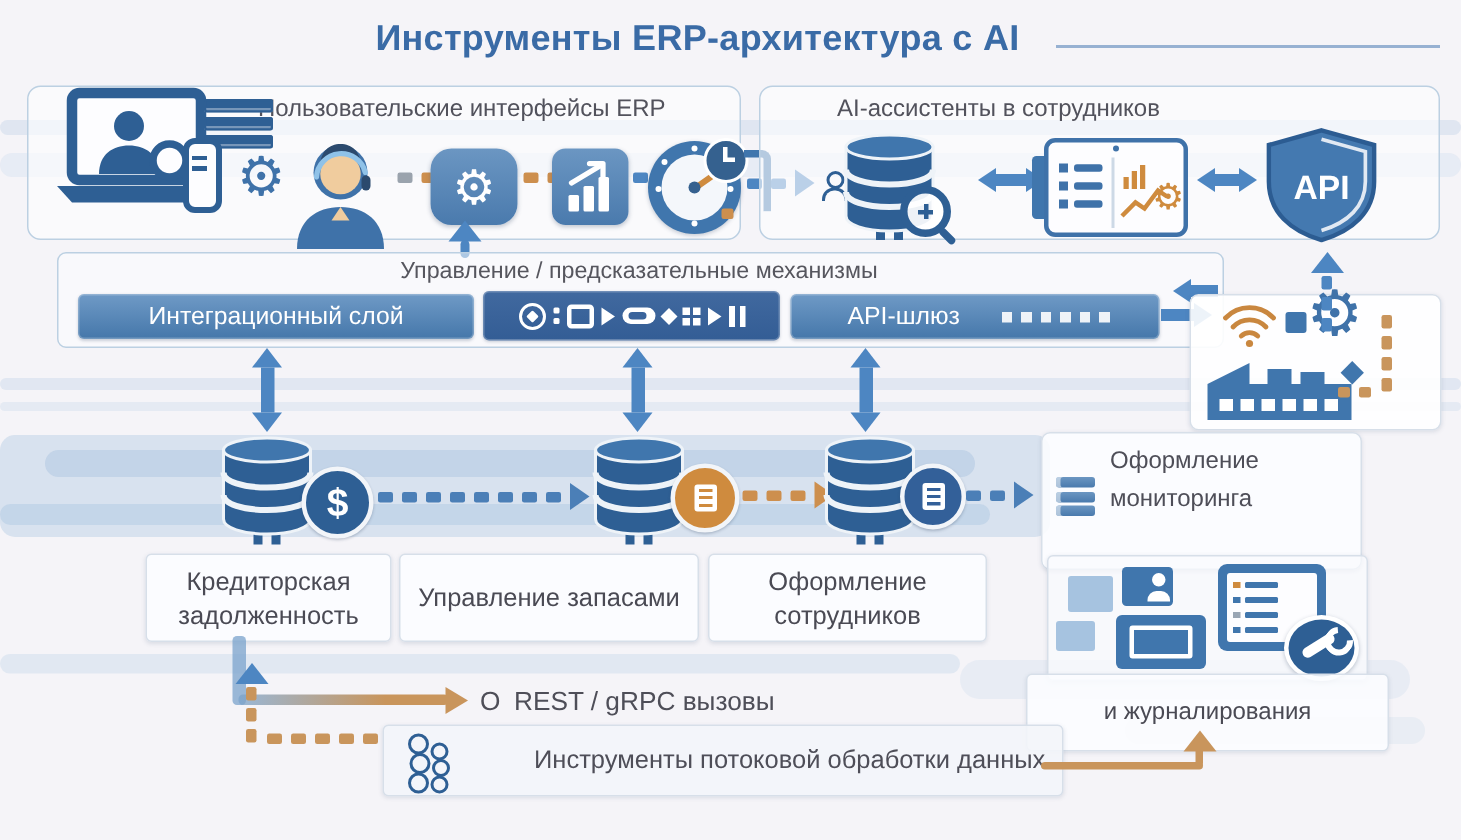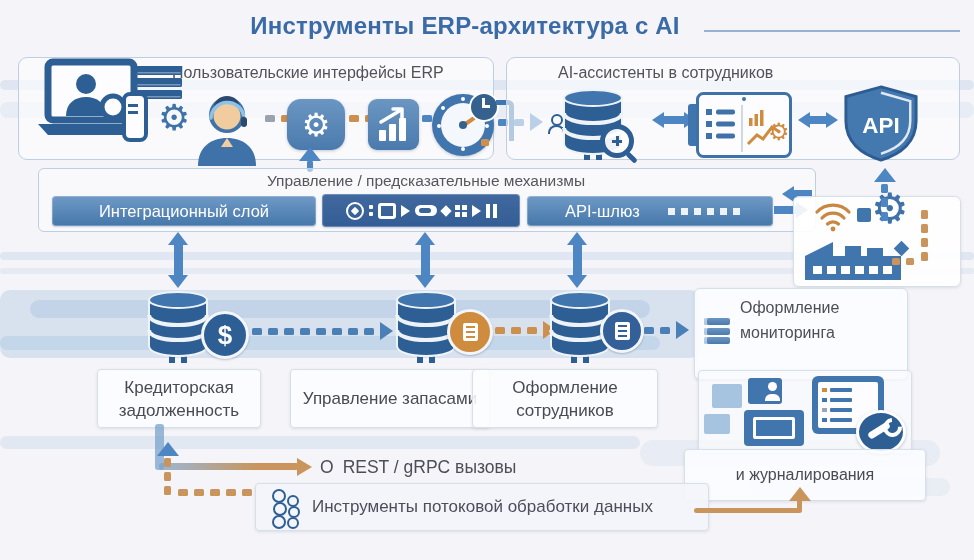--- a/index.html
+++ b/index.html
@@ -437,21 +437,21 @@
     </div>
   <div class="abs" style="left:740px;top:296px;font-size:16px;line-height:24.5px;color:#4e4e58;">
     <div>Оформление</div>
     <div>мониторинга</div>
   </div>
 
   <div class="soft lbl" style="left:97px;top:369px;width:162px;height:57px;display:flex;flex-direction:column;align-items:center;justify-content:center;">
     <div>Кредиторская</div>
     <div>задолженность</div>
   </div>
-  <div class="soft lbl" style="left:266px;top:369px;width:198px;height:57px;display:flex;flex-direction:column;align-items:center;justify-content:center;margin-left:24px;">
+  <div class="soft lbl" style="left:266px;top:369px;width:198px;height:57px;display:flex;flex-direction:column;align-items:center;justify-content:center;">
     <div>Управление запасами</div>
     <div></div>
   </div>
   <div class="soft lbl" style="left:472px;top:369px;width:184px;height:57px;display:flex;flex-direction:column;align-items:center;justify-content:center;">
     <div>Оформление</div>
     <div>сотрудников</div>
   </div>
 
   <div class="soft" style="left:698px;top:370px;width:212px;height:82px;background:rgba(250,251,254,.72);"></div>
   <span class="sqlight" style="left:712px;top:384px;width:30px;height:24px;"></span>
@@ -491,21 +491,21 @@
       <i></i>
     </div>
   <div class="hd" style="left:178px;top:489px;--c:#c9955c;">
       <i></i>
       <i></i>
       <i></i>
       <i></i>
       <i></i>
     </div>
 
-  <div class="soft" style="left:255px;top:483px;width:452px;height:46px;background:rgba(243,245,250,.9);display:flex;align-items:center;">
+  <div class="soft" style="left:255px;top:483px;width:452px;height:46px;background:rgba(243,245,250,.9);display:flex;align-items:center;gap:44px;">
     <div class="cluster" style="position:relative;width:28px;height:40px;margin-left:16px;">
       <i style="left:0;top:2px;width:10px;height:10px;"></i>
       <i style="left:1px;top:15px;width:10px;height:10px;"></i>
       <i style="left:0;top:28px;width:10px;height:10px;"></i>
       <i style="left:15px;top:8px;width:8px;height:8px;"></i>
       <i style="left:16px;top:19px;width:8px;height:8px;"></i>
       <i style="left:15px;top:30px;width:8px;height:8px;"></i>
     </div>
     <span style="font-size:17px;color:#4e4e58;margin-left:12px;white-space:nowrap;">Инструменты потоковой обработки данных</span>
   </div>

